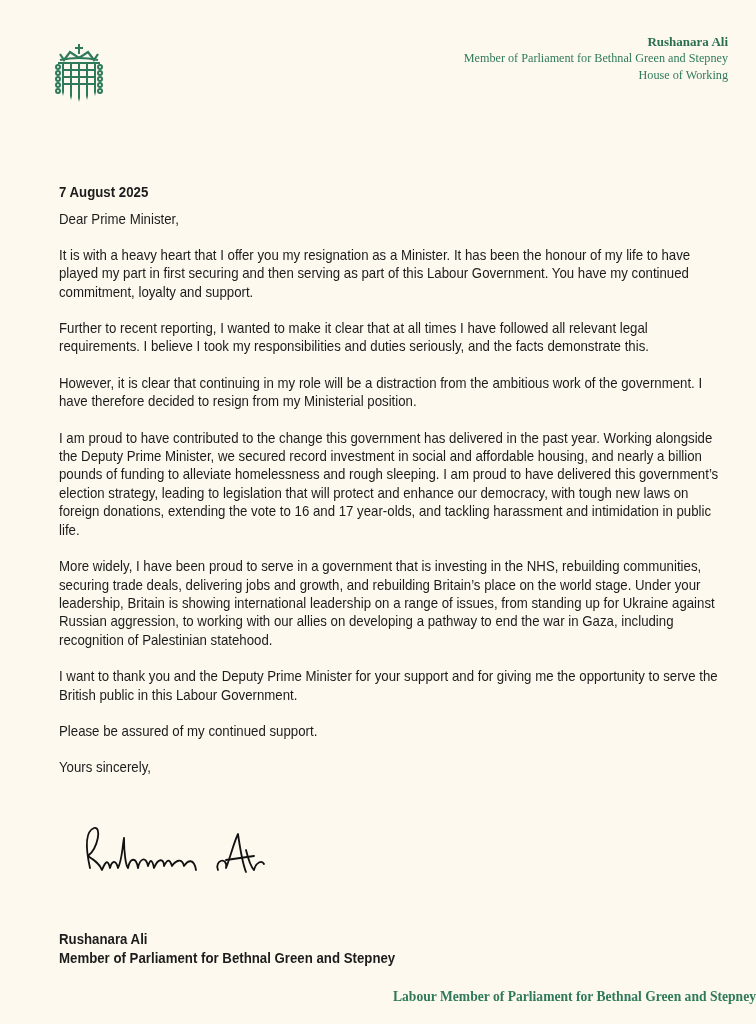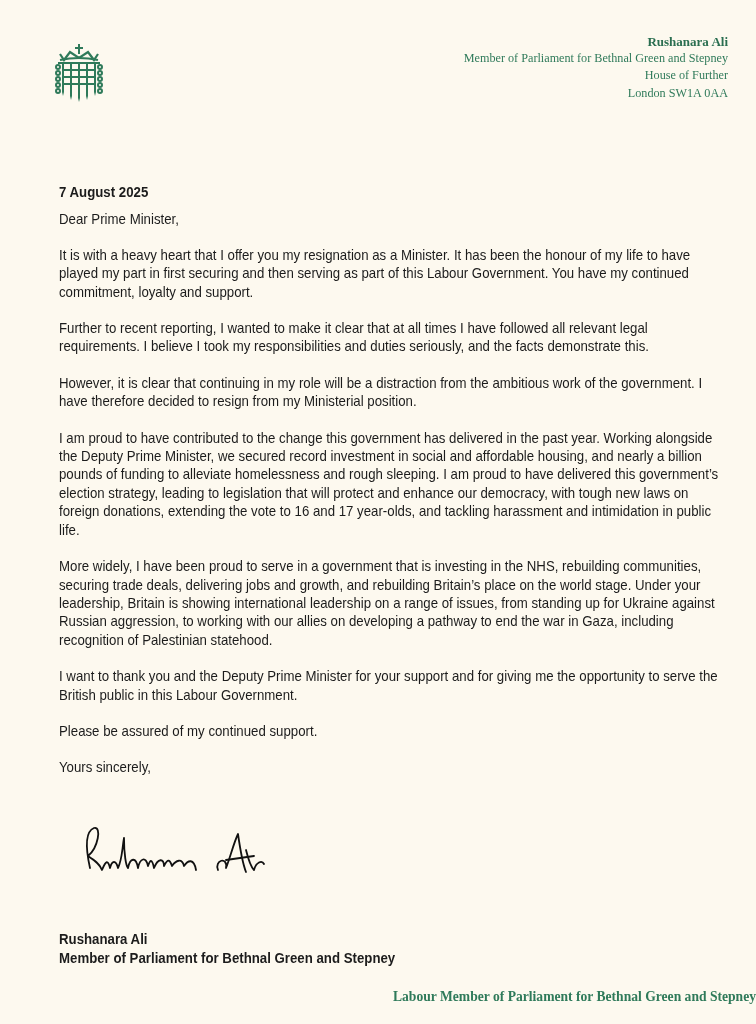--- a/index.html
+++ b/index.html
@@ -74,22 +74,21 @@
       <path d="M18 56 L20 56 L19 60 Z"></path>
       <path d="M26 58 L28 58 L27 62 Z"></path>
       <path d="M34 56 L36 56 L35 60 Z"></path>
       <path d="M42 52 L44 52 L43 56 Z"></path>
   </g>
 </svg>
 
 <div class="letterhead">
   <div class="lh-name">Rushanara Ali</div>
   <div>Member of Parliament for Bethnal Green and Stepney</div>
-  <div>House of Further</div>
-  <div>London SW1A 0AA</div>
+  <div>House of Working</div>
 </div>
 
 <div class="body-text">
   <div class="date">7 August 2025</div>
   <div class="salutation">Dear Prime Minister,</div>
   <p class="p">It is with a heavy heart that I offer you my resignation as a Minister. It has been the honour of my life to have played my part in first securing and then serving as part of this Labour Government. You have my continued commitment, loyalty and support.</p>
   <p class="p">Further to recent reporting, I wanted to make it clear that at all times I have followed all relevant legal requirements. I believe I took my responsibilities and duties seriously, and the facts demonstrate this.</p>
   <p class="p">However, it is clear that continuing in my role will be a distraction from the ambitious work of the government. I have therefore decided to resign from my Ministerial position.</p>
   <p class="p">I am proud to have contributed to the change this government has delivered in the past year. Working alongside the Deputy Prime Minister, we secured record investment in social and affordable housing, and nearly a billion pounds of funding to alleviate homelessness and rough sleeping. I am proud to have delivered this government’s election strategy, leading to legislation that will protect and enhance our democracy, with tough new laws on foreign donations, extending the vote to 16 and 17 year-olds, and tackling harassment and intimidation in public life.</p>
   <p class="p">More widely, I have been proud to serve in a government that is investing in the NHS, rebuilding communities, securing trade deals, delivering jobs and growth, and rebuilding Britain’s place on the world stage. Under your leadership, Britain is showing international leadership on a range of issues, from standing up for Ukraine against Russian aggression, to working with our allies on developing a pathway to end the war in Gaza, including recognition of Palestinian statehood.</p>

